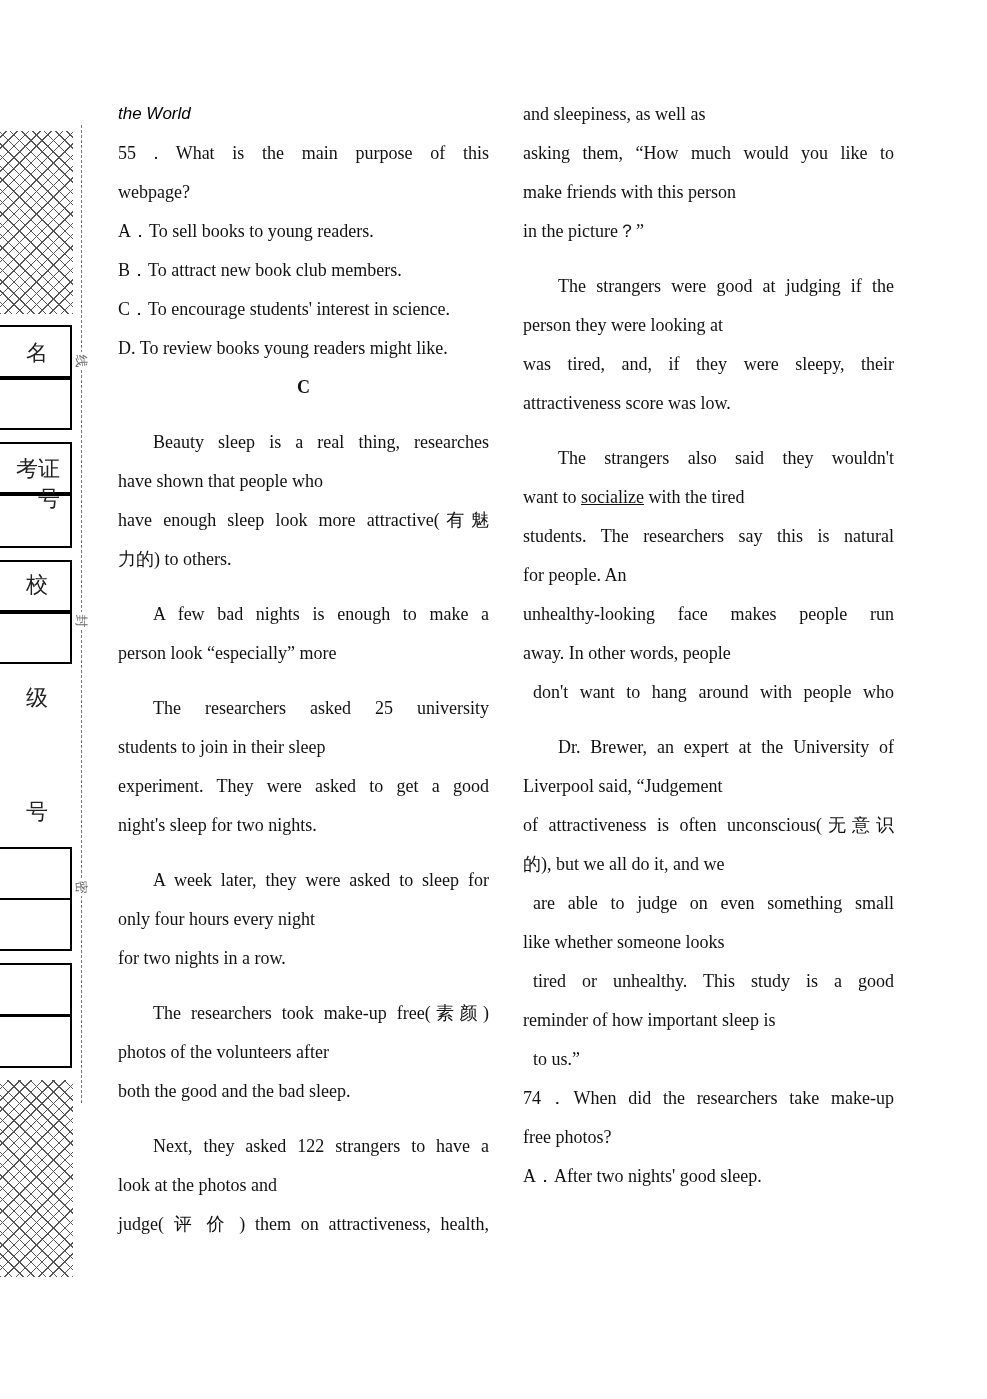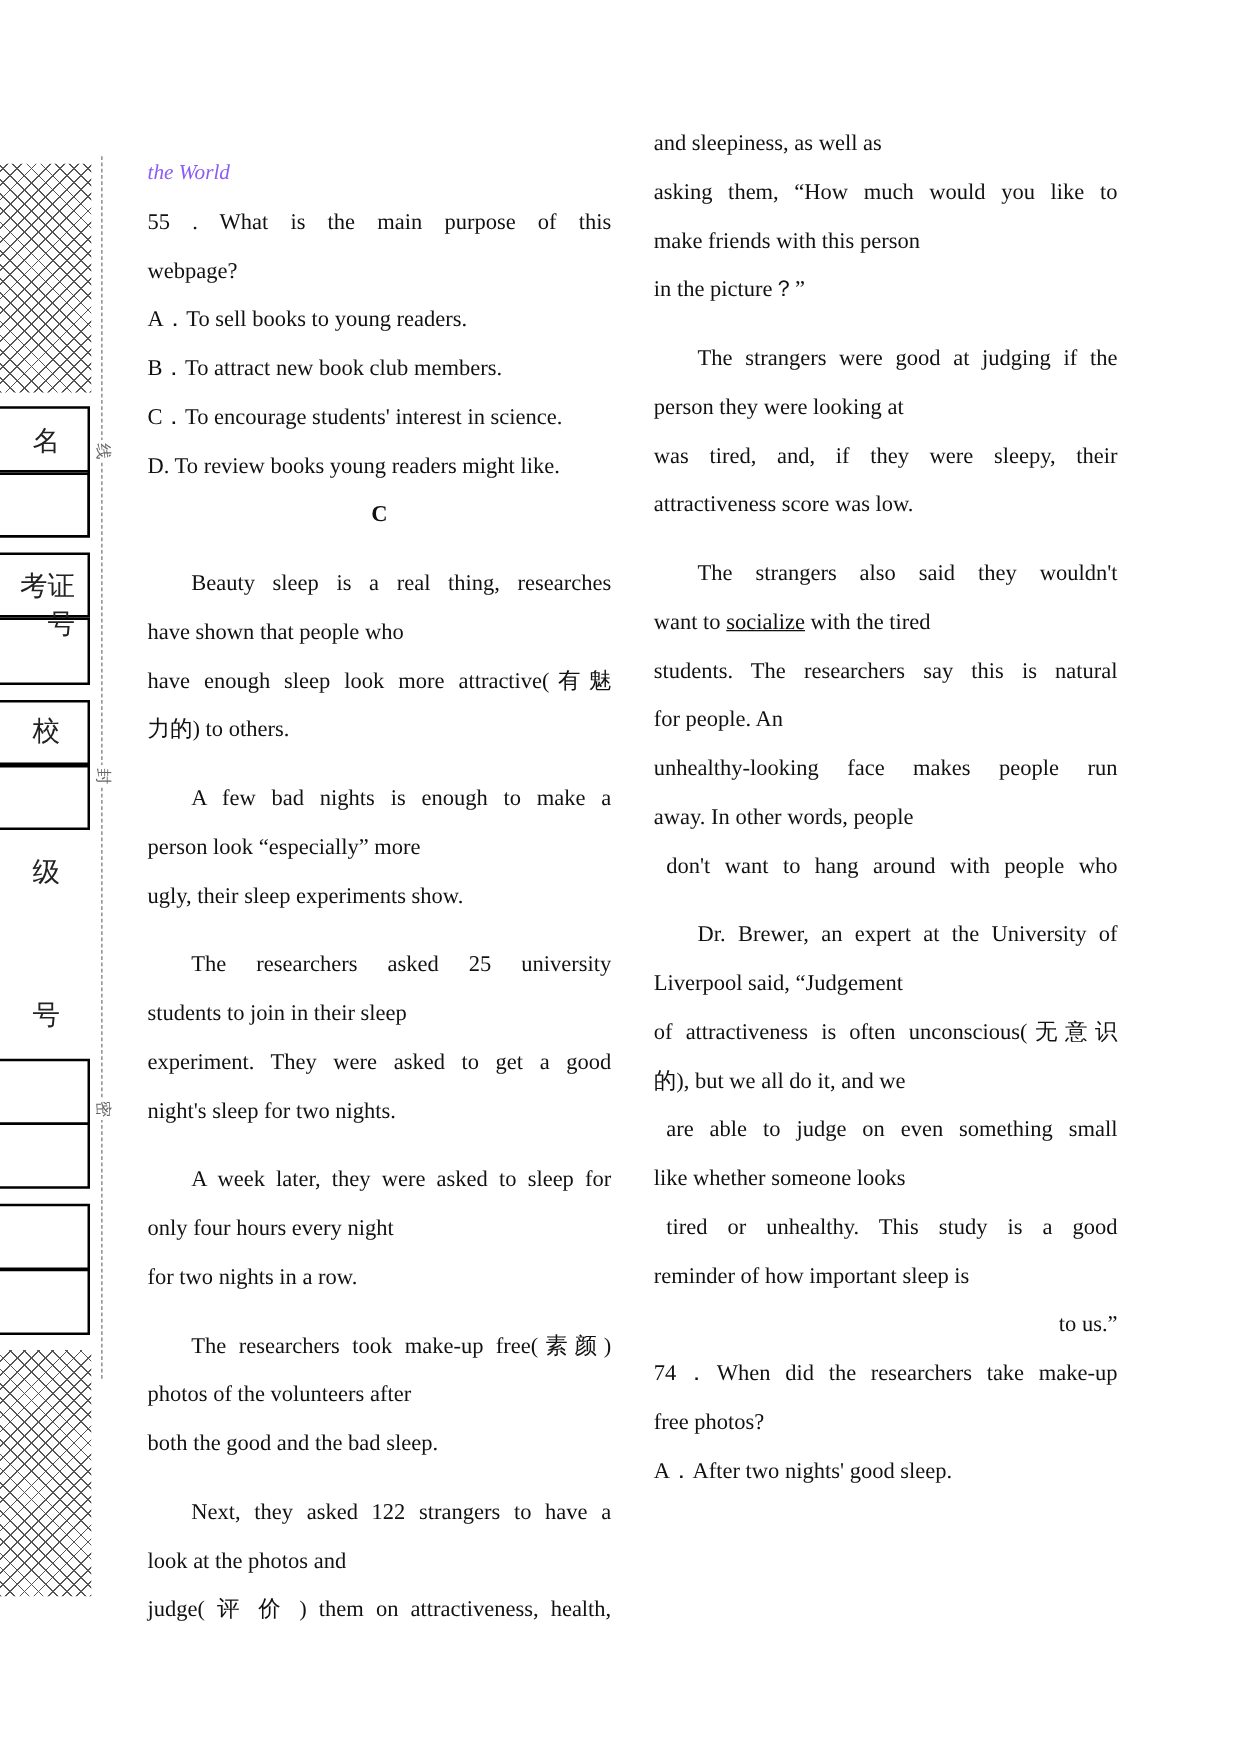--- a/index.html
+++ b/index.html
@@ -19,23 +19,23 @@
     transform:rotate(90deg); font-family:"DejaVu Sans", sans-serif; }
   .box { position:absolute; left:-3px; width:75px; border:2px solid #000; box-sizing:border-box; }
   .cell { position:absolute; left:0; width:72px; text-align:right; font-size:22px;
     font-family:"DejaVu Sans", sans-serif; color:#222; }
   .col { position:absolute; top:100px; width:371px; font-size:18px; }
   .col.left { left:118px; }
   .col.right { left:523px; }
   .line { height:39px; line-height:28px; white-space:nowrap; }
   .line.j { text-align:justify; text-align-last:justify; }
   .line.ind { padding-left:35px;margin-top:16px; }
-  .line.sp { padding-left:10px;text-align:right; }
+  .line.sp { padding-left:10px; }
   .line.center { text-align:center; font-weight:bold; }
-  .italic { font-style:italic; font-family:Liberation Serif, serif; color:#8b5cf6; font-size:17px;margin-top:24px; }
+  .italic { font-style:italic; font-family:Liberation Sans, sans-serif; color:#000000; font-size:17px; }
   u { text-decoration:underline; }
 </style>
 </head>
 <body>
 
 <div class="hatch top"></div>
 <div class="hatch bottom"></div>
 <div class="dash-line"></div>
 <div class="seal-char" style="top:352px">线</div>
 <div class="seal-char" style="top:612px">封</div>
@@ -70,21 +70,20 @@
     <div class="line">B．To attract new book club members.</div>
     <div class="line">C．To encourage students' interest in science.</div>
     <div class="line">D. To review books young readers might like.</div>
     <div class="line center">C</div>
     <div class="line ind j">Beauty sleep is a real thing, researches</div>
     <div class="line">have shown that people who</div>
     <div class="line j">have enough sleep look more attractive(有魅</div>
     <div class="line">力的) to others.</div>
     <div class="line ind j">A few bad nights is enough to make a</div>
     <div class="line">person look “especially” more</div>
-    <div class="line">ugly, their sleep experiments show.</div>
     <div class="line ind j">The researchers asked 25 university</div>
     <div class="line">students to join in their sleep</div>
     <div class="line j">experiment. They were asked to get a good</div>
     <div class="line">night's sleep for two nights.</div>
     <div class="line ind j">A week later, they were asked to sleep for</div>
     <div class="line">only four hours every night</div>
     <div class="line">for two nights in a row.</div>
     <div class="line ind j">The researchers took make-up free(素颜)</div>
     <div class="line">photos of the volunteers after</div>
     <div class="line">both the good and the bad sleep.</div>

